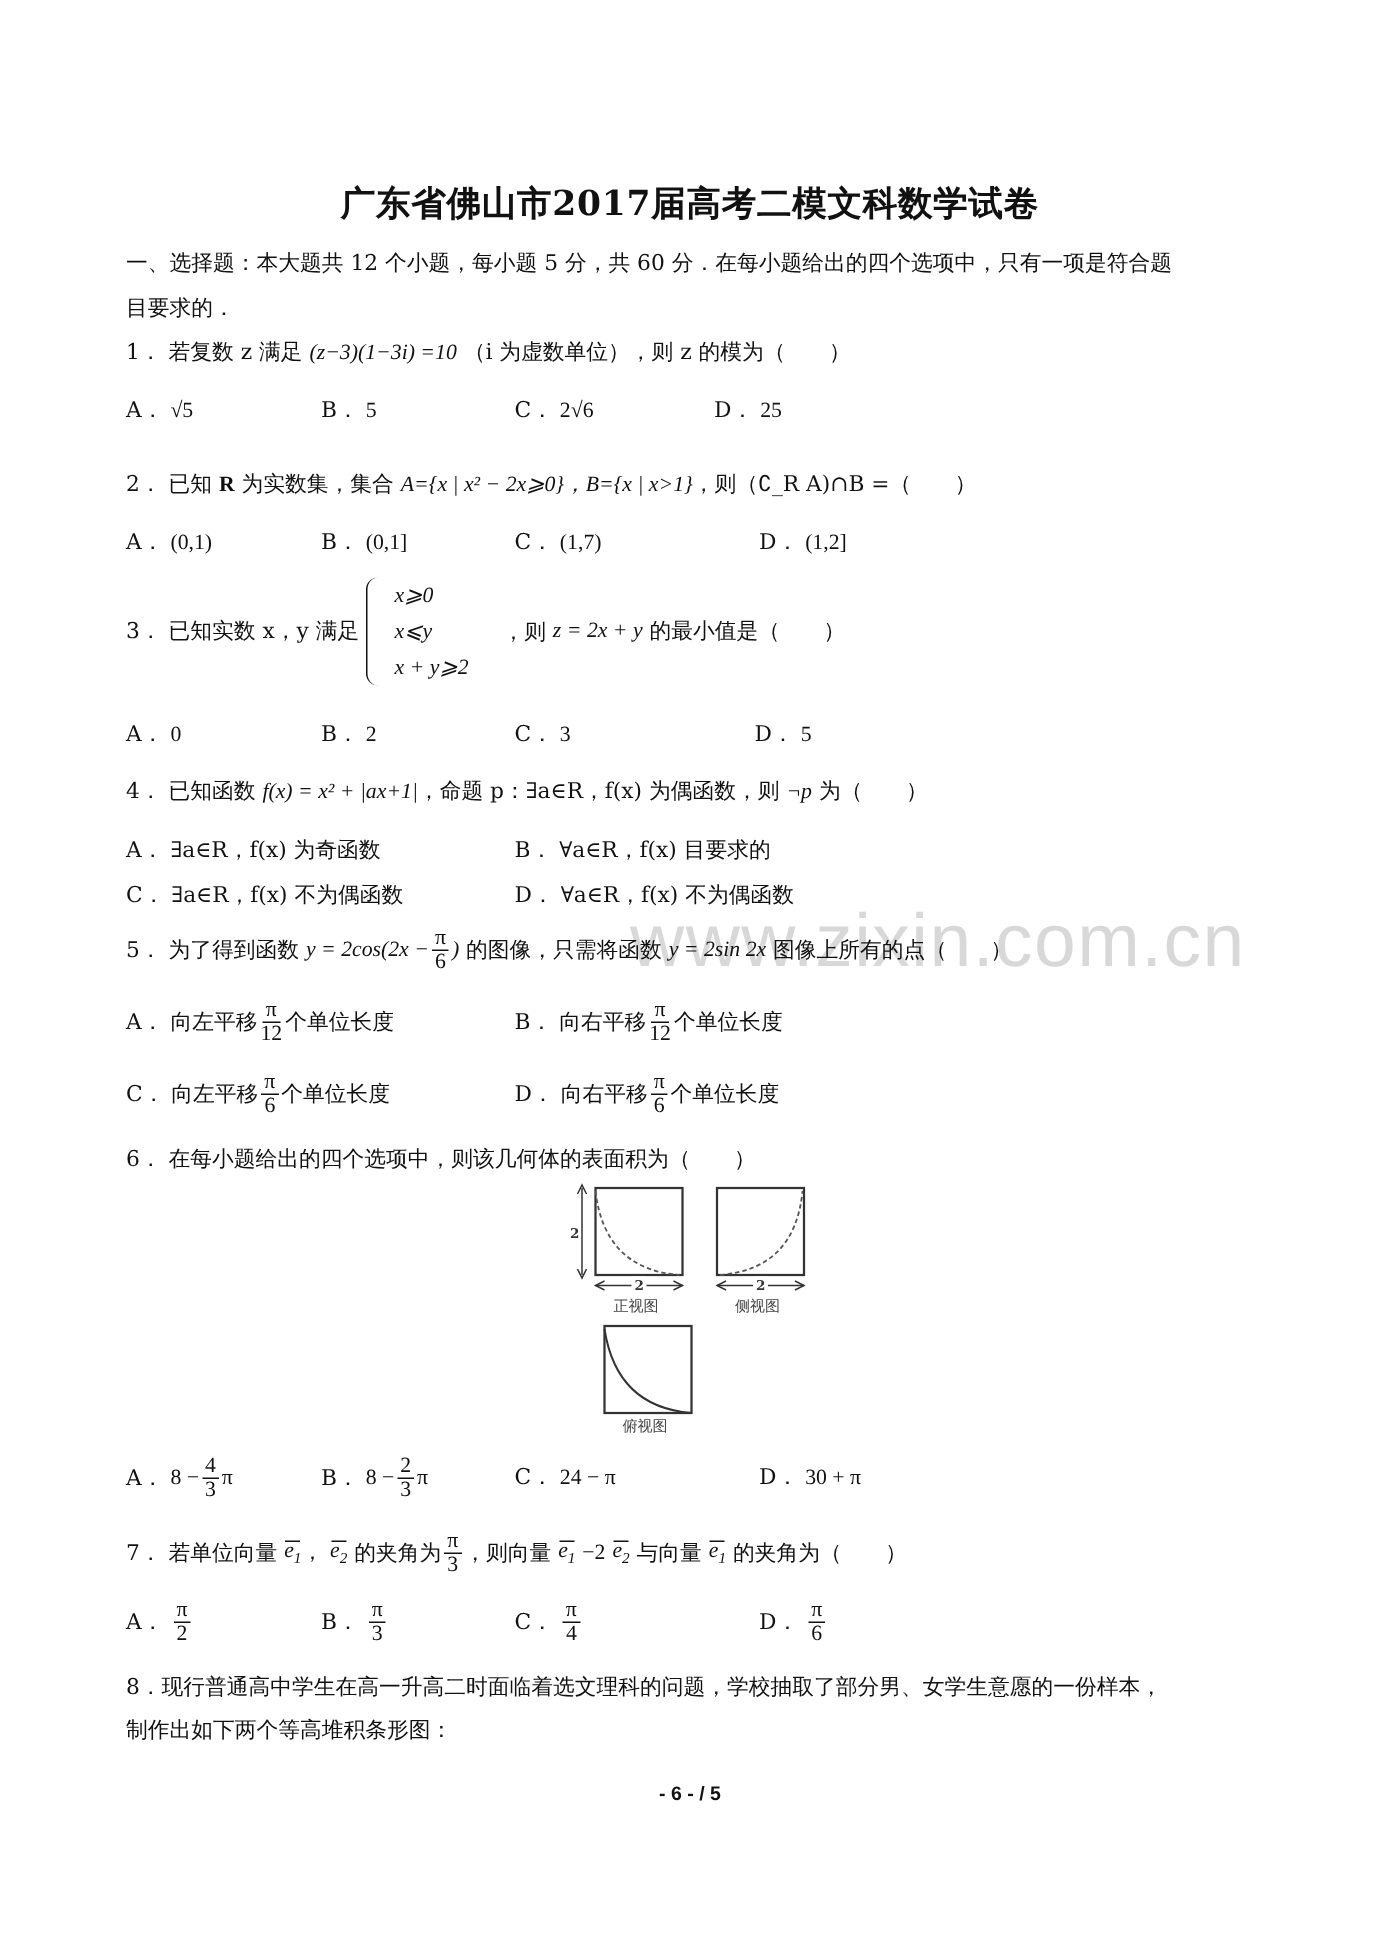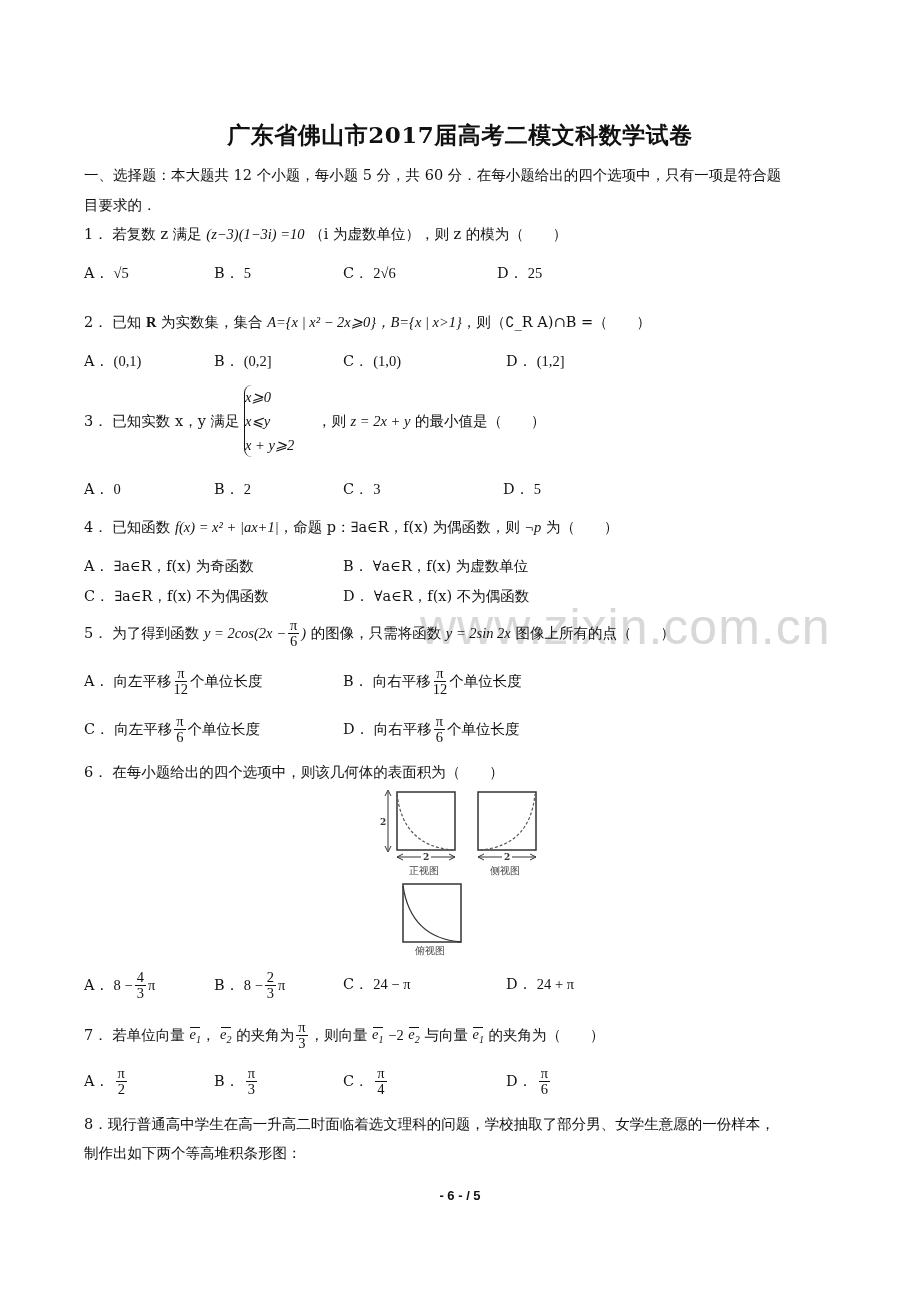--- a/index.html
+++ b/index.html
@@ -5,21 +5,21 @@
   html,body{margin:0;padding:0;background:#fff;}
   body{width:920px;height:1302px;position:relative;overflow:hidden;
        font-family:"DejaVu Serif","Liberation Serif",serif;color:#111;font-size:14.5px;}
   .abs{position:absolute;white-space:nowrap;}
   .title{left:0;width:920px;top:120px;text-align:center;font-size:23px;font-weight:bold;letter-spacing:0.5px;}
   .line{left:84px;}
   .it{font-style:italic;font-family:"Liberation Serif",serif;}
   .m{font-family:"Liberation Serif",serif;}
   .frac{display:inline-flex;flex-direction:column;align-items:center;vertical-align:middle;margin:0 2px;line-height:1.05;}
   .frac .n{border-bottom:1px solid #111;padding:0 2px;}
-  .brace{display:inline-block;vertical-align:middle;border-left:1.5px solid #111;border-radius:8px 0 0 8px;padding-left:0;line-height:24px;}
+  .brace{display:inline-block;vertical-align:middle;border-left:1.5px solid #111;border-radius:8px 0 0 8px;padding-left:18px;line-height:24px;}
   .wm{left:420px;top:598px;font-family:"Liberation Sans",sans-serif;font-size:50px;color:#d8d8d8;letter-spacing:1px;z-index:0;}
   .content{position:relative;z-index:1;}
   .footer{left:0;width:920px;top:1188px;text-align:center;font-family:"Liberation Sans",sans-serif;font-weight:bold;font-size:13px;}
   .fig text{font-family:"DejaVu Serif",serif;}
   sup,sub{font-size:70%;}
   .vec{position:relative;display:inline-block;}
   .vec::before{content:"";position:absolute;left:1px;right:1px;top:1px;border-top:1px solid #111;}
 </style>
 </head>
 <body>
@@ -35,32 +35,32 @@
 
   <div class="abs line" style="top:225px">
     <span>1．</span>
     <span>若复数 z 满足</span>
     <span class="it">(z−3)(1−3i) =10</span>
     <span>（i 为虚数单位），则 z 的模为（　　）</span>
   </div>
   <div class="abs line" style="top:264px;left:84px"><span>A．</span> <span class="m">√5</span></div>
   <div class="abs" style="top:264px;left:214px"><span>B．</span> <span class="m">5</span></div>
   <div class="abs" style="top:264px;left:343px"><span>C．</span> <span class="m">2√6</span></div>
-  <div class="abs" style="top:264px;left:497px"><span>D．</span> <span class="m">25</span></div>
+  <div class="abs" style="top:264px;left:476px"><span>D．</span> <span class="m">25</span></div>
 
   <div class="abs line" style="top:313px">
     <span>2．</span>
     <span>已知</span>
     <b class="m">R</b>
     <span>为实数集，集合</span>
     <span class="it">A={x | x² − 2x⩾0}，B={x | x&gt;1}</span><span>，则（∁_R A)∩B =（　　）</span>
   </div>
   <div class="abs" style="top:352px;left:84px"><span>A．</span> <span class="m">(0,1)</span></div>
-  <div class="abs" style="top:352px;left:214px"><span>B．</span> <span class="m">(0,2]</span></div>
-  <div class="abs" style="top:352px;left:343px"><span>C．</span> <span class="m">(1,0)</span></div>
+  <div class="abs" style="top:352px;left:214px"><span>B．</span> <span class="m">(0,1]</span></div>
+  <div class="abs" style="top:352px;left:343px"><span>C．</span> <span class="m">(1,7)</span></div>
   <div class="abs" style="top:352px;left:506px"><span>D．</span> <span class="m">(1,2]</span></div>
 
   <div class="abs line" style="top:385px">
     <span style="vertical-align:middle">3．</span>
     <span style="vertical-align:middle">已知实数 x，y 满足</span>
     <span class="brace it">
       <div>x⩾0</div>
       <div>x⩽y</div>
       <div>x + y⩾2</div>
     </span>
@@ -74,21 +74,21 @@
   <div class="abs" style="top:480px;left:503px"><span>D．</span> <span class="m">5</span></div>
 
   <div class="abs line" style="top:518px">
     <span>4．</span>
     <span>已知函数</span>
     <span class="it">f(x) = x² + |ax+1|</span><span>，命题 p：∃a∈R，f(x) 为偶函数，则</span>
     <span class="it">¬p</span>
     <span>为（　　）</span>
   </div>
   <div class="abs" style="top:557px;left:84px"><span>A．</span> <span>∃a∈R，f(x) 为奇函数</span></div>
-  <div class="abs" style="top:557px;left:343px"><span>B．</span> <span>∀a∈R，f(x) 为虚数单位</span></div>
+  <div class="abs" style="top:557px;left:343px"><span>B．</span> <span>∀a∈R，f(x) 目要求的</span></div>
   <div class="abs" style="top:587px;left:84px"><span>C．</span> <span>∃a∈R，f(x) 不为偶函数</span></div>
   <div class="abs" style="top:587px;left:343px"><span>D．</span> <span>∀a∈R，f(x) 不为偶函数</span></div>
 
   <div class="abs line" style="top:618px">
     <span style="vertical-align:middle">5．</span>
     <span style="vertical-align:middle">为了得到函数</span>
     <span style="vertical-align:middle" class="it">y = 2cos(2x −</span><span class="frac m">
         <span class="n">π</span>
         <span>6</span>
       </span><span style="vertical-align:middle" class="it">)</span>
@@ -161,21 +161,21 @@
         <span>3</span>
       </span><span class="m" style="vertical-align:middle">π</span>
   </div>
   <div class="abs" style="top:970px;left:214px">
     <span style="vertical-align:middle">B．</span> <span class="m" style="vertical-align:middle">8 −</span><span class="frac m">
         <span class="n">2</span>
         <span>3</span>
       </span><span class="m" style="vertical-align:middle">π</span>
   </div>
   <div class="abs" style="top:975px;left:343px"><span>C．</span> <span class="m">24 − π</span></div>
-  <div class="abs" style="top:975px;left:506px"><span>D．</span> <span class="m">24 + π</span></div>
+  <div class="abs" style="top:975px;left:506px"><span>D．</span> <span class="m">30 + π</span></div>
 
   <div class="abs line" style="top:1020px">
     <span style="vertical-align:middle">7．</span>
     <span style="vertical-align:middle">若单位向量</span>
     <span style="vertical-align:middle" class="it vec"><span>e</span><sub>1</sub></span>，
     <span style="vertical-align:middle" class="it vec"><span>e</span><sub>2</sub></span>
     <span style="vertical-align:middle">的夹角为</span><span class="frac m">
         <span class="n">π</span>
         <span>3</span>
       </span><span style="vertical-align:middle">，则向量</span>

